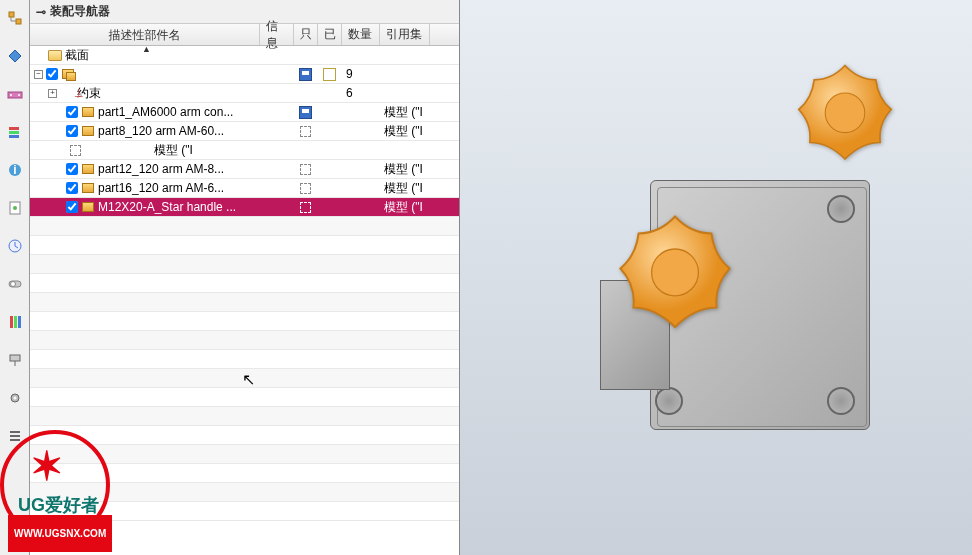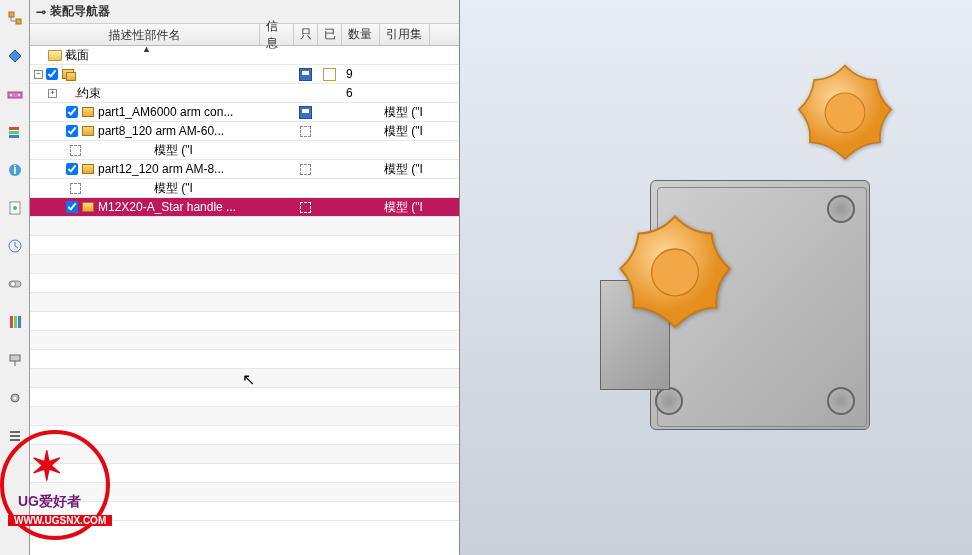--- a/index.html
+++ b/index.html
@@ -50,22 +50,22 @@
   .h3 { left: 4px; bottom: 14px; }
   
   .star { position: absolute; width: 110px; height: 110px; }
   .star svg { width: 100%; height: 100%; filter: drop-shadow(1px 1px 2px rgba(0,0,0,0.3)); }
   .star1 { left: 170px; top: -120px; }
   .star2 { left: -10px; top: 30px; width: 130px; height: 130px; }
   
   .watermark { position: absolute; left: -10px; bottom: 10px; width: 160px; height: 120px; }
   .wm-circle { position: absolute; left: 10px; top: 5px; width: 110px; height: 110px; border: 4px solid #e30613; border-radius: 50%; }
   .wm-fig { position: absolute; left: 40px; top: 18px; font-size: 40px; color: #e30613; font-weight: bold; }
-  .wm-txt1 { position: absolute; left: 28px; top: 68px; color: #701a75; font-weight: bold; font-size: 14px; }
-  .wm-txt2 { position: absolute; left: 18px; top: 90px; background: #e30613; color: #fff; font-size: 10px; padding: 0 6px; border-radius: 0; font-weight: bold; }
+  .wm-txt1 { position: absolute; left: 28px; top: 68px; color: #0f766e; font-weight: bold; font-size: 18px; }
+  .wm-txt2 { position: absolute; left: 18px; top: 90px; background: #e30613; color: #fff; font-size: 10px; padding: 13px 6px; border-radius: 0; font-weight: bold; }
   
   .cursor-ptr { position: absolute; left: 242px; top: 370px; font-size: 16px; color: #000; }
   
   .sort-arrow { margin-left: 4px; font-size: 9px; }
   .box-icon { width: 12px; height: 10px; background: linear-gradient(#ffd776,#e7a93b); border: 1px solid #a67518; }
   .folder-icon { width: 14px; height: 11px; background: linear-gradient(#ffe9a8,#f1c75f); border: 1px solid #b8923a; border-radius: 1px; }
   .asm-icon { width: 12px; height: 10px; background: linear-gradient(#ffd776,#e7a93b); border: 1px solid #a67518; position: relative; }
   .asm-icon::after { content:""; position:absolute; right:-3px; bottom:-3px; width:8px; height:7px; background: linear-gradient(#ffd776,#e7a93b); border: 1px solid #a67518; }
   .save-icon { width: 13px; height: 13px; background: #3a6fc7; border: 1px solid #244a89; position: relative; }
   .save-icon::after { content:""; position: absolute; left: 2px; top: 2px; width: 7px; height: 4px; background: #fff; }
@@ -278,20 +278,27 @@
         </div>
       <div class="cell info-cell"></div>
         <div class="cell only-cell">
           <span class="dash-box"></span>
         </div>
         <div class="cell done-cell"></div>
         <div class="cell qty-cell"></div>
       <div class="cell ref-cell">模型 ("I</div>
     </div>
     <div class="row">
+      <div class="cell name-cell indent2">
+          <input type="checkbox" class="cb" checked="" style="">
+          <span class="ico">
+            <span class="box-icon"></span>
+          </span>
+          <span>part16_120 arm AM-6...</span>
+        </div>
       <div class="cell info-cell"></div>
         <div class="cell only-cell">
           <span class="dash-box"></span>
         </div>
         <div class="cell done-cell"></div>
         <div class="cell qty-cell"></div>
       <div class="cell ref-cell">模型 ("I</div>
     </div>
     <div class="row selected">
       <div class="cell name-cell indent2">

